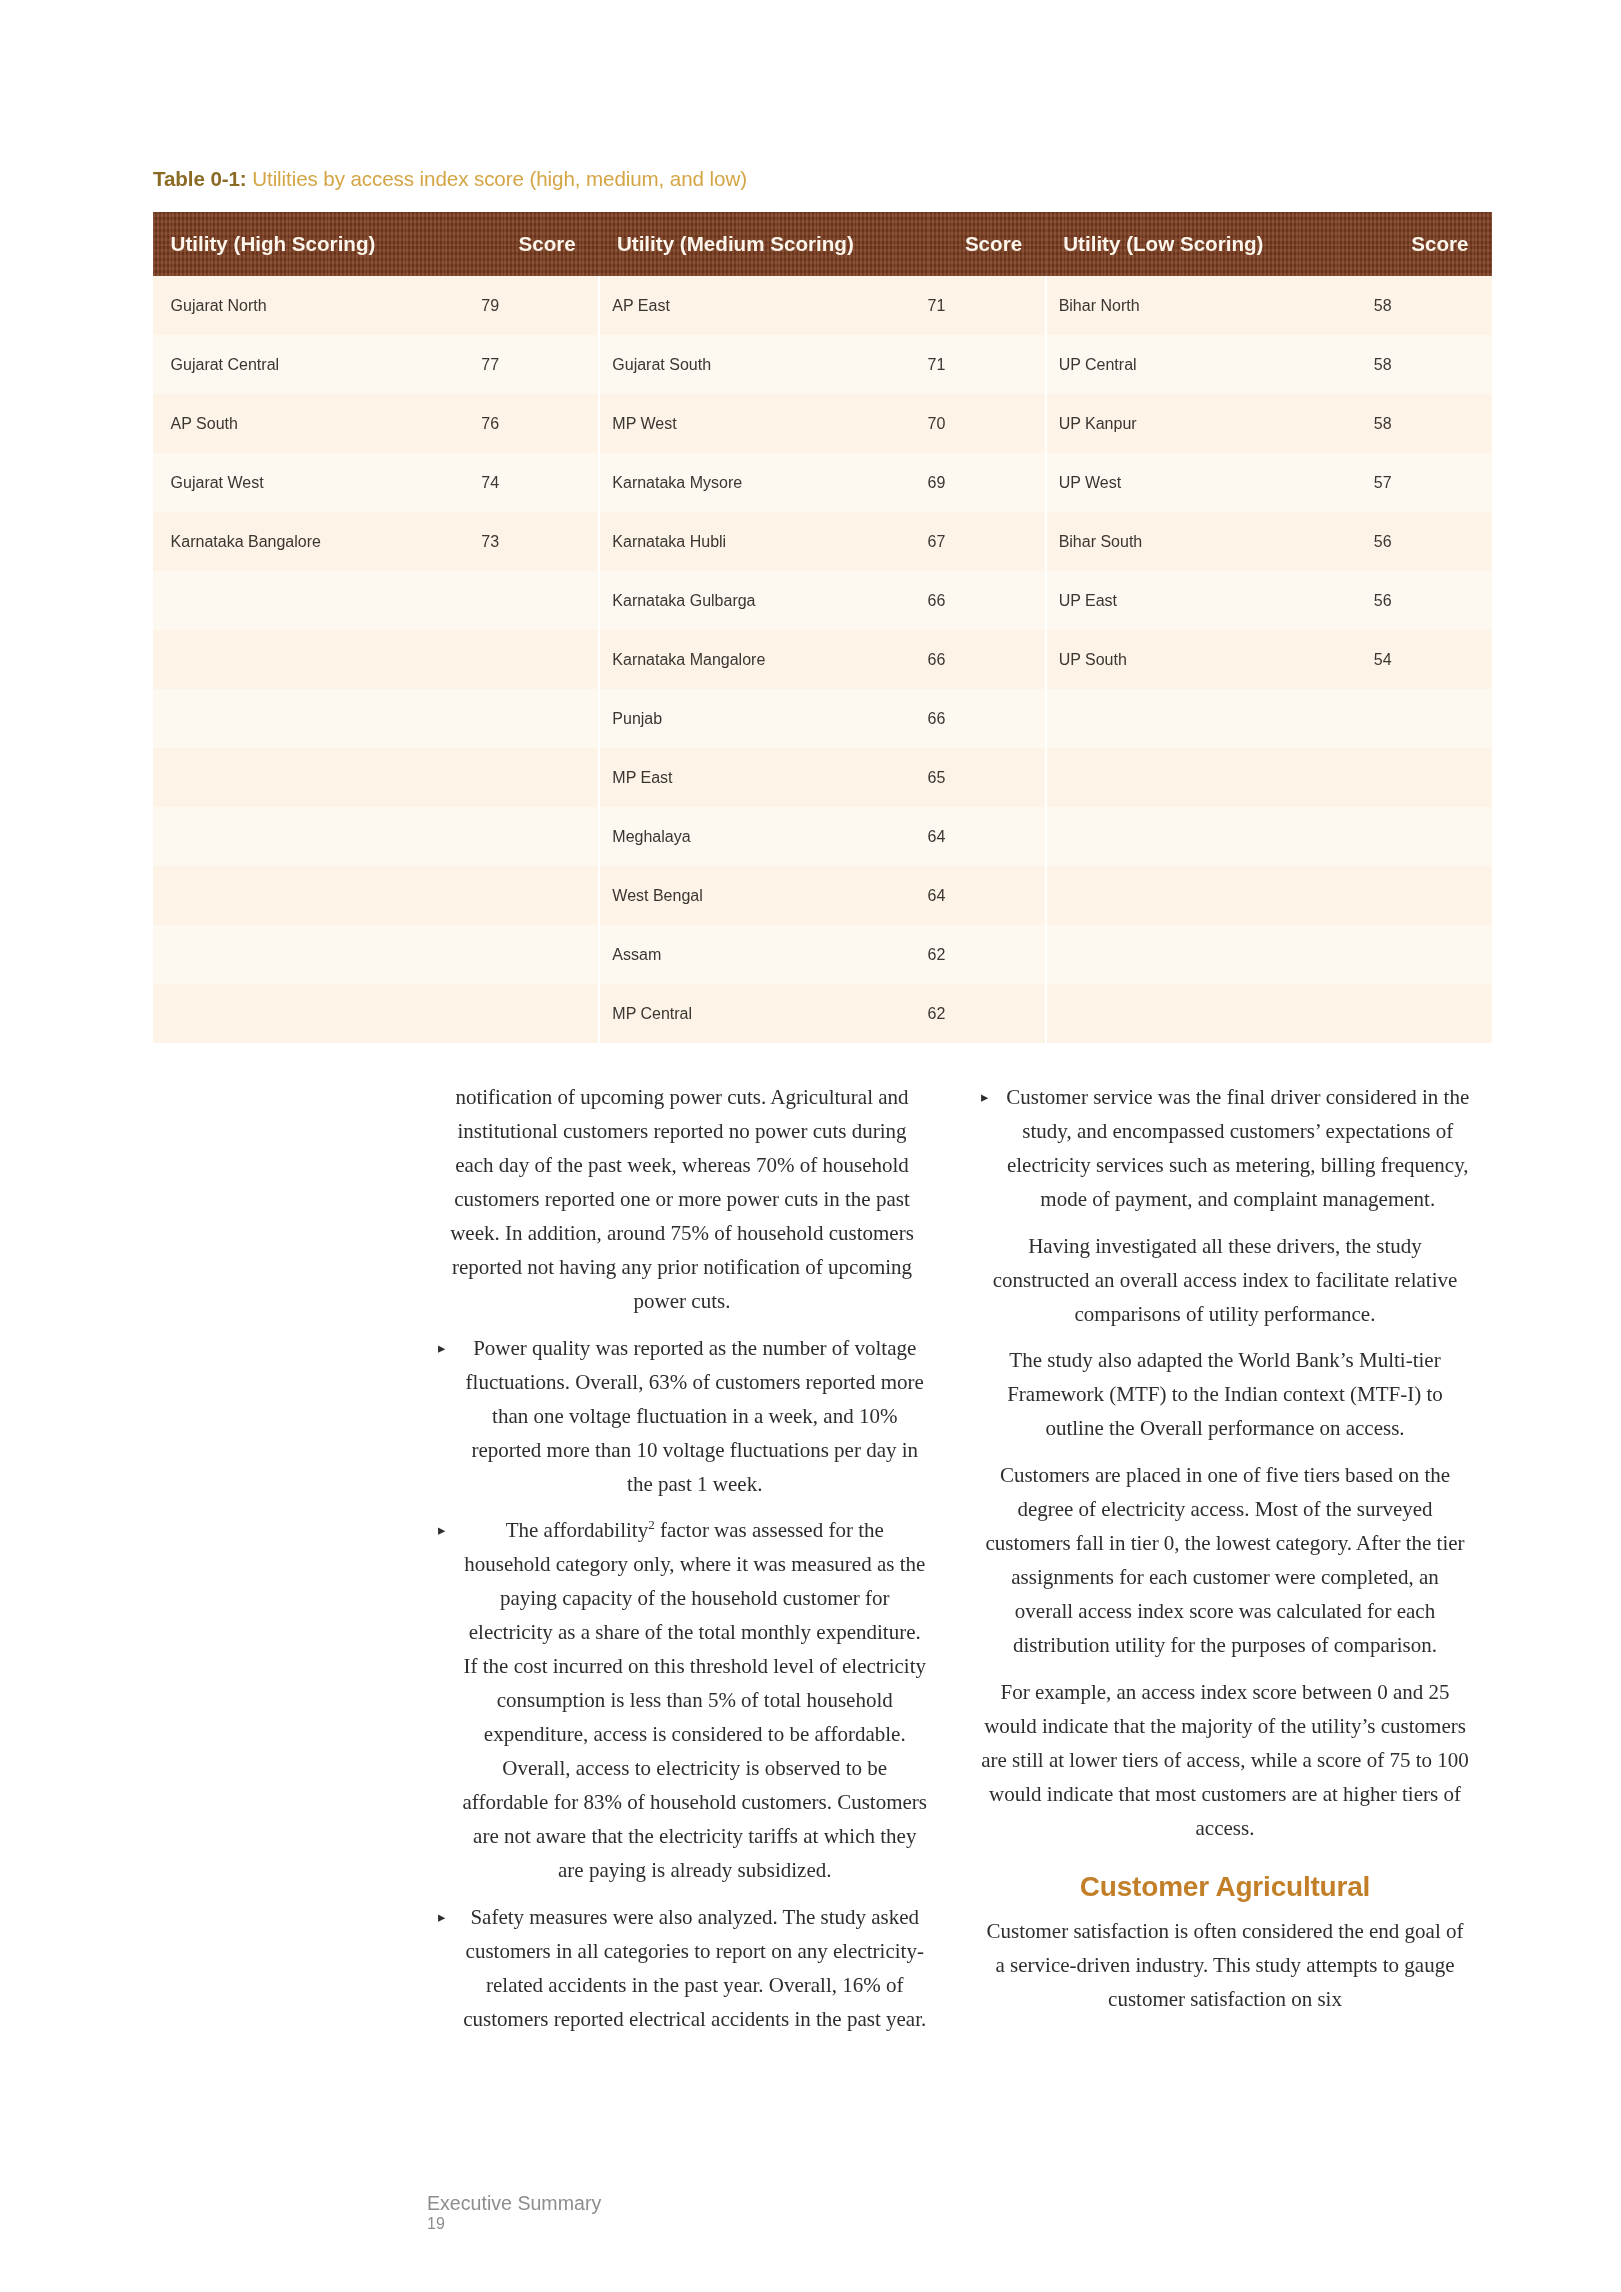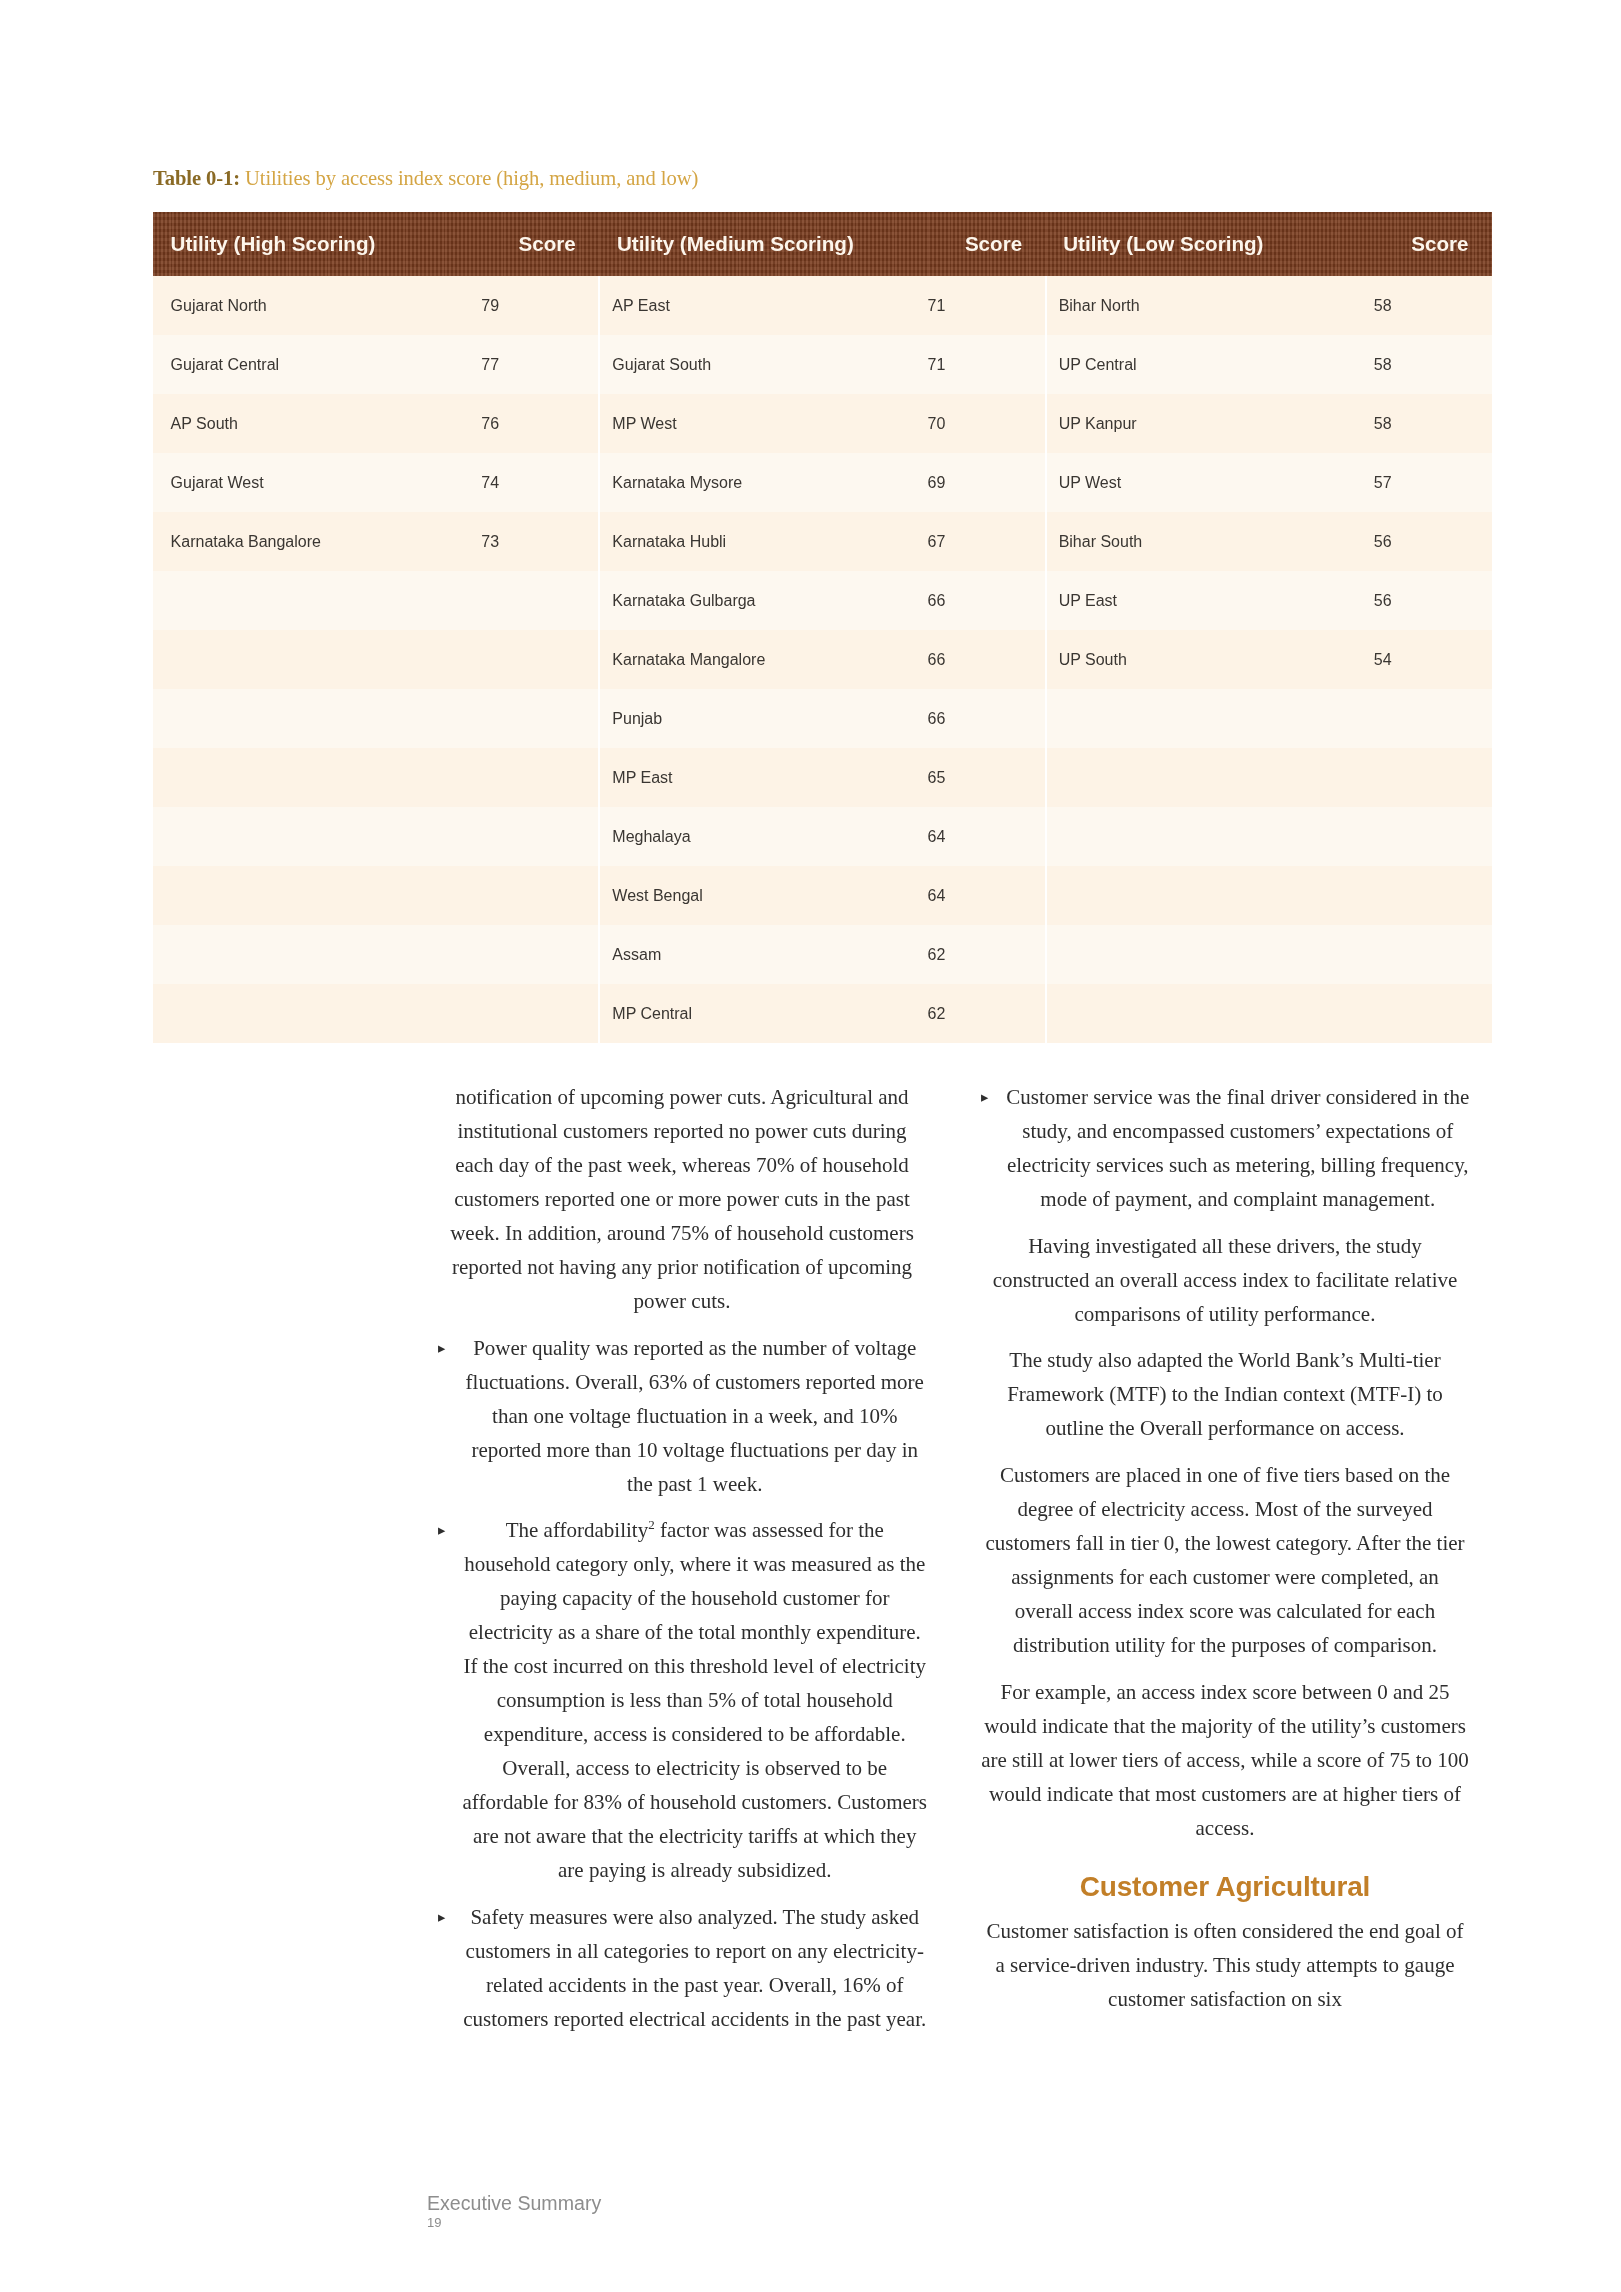--- a/index.html
+++ b/index.html
@@ -20,21 +20,21 @@
     position: absolute;
     inset: 0;
     background: #ffffff;
   }
 
   
   .table-caption {
     position: absolute;
     left: 153px;
     top: 167px;
-    font-family: Liberation Serif, serif;
+    font-family: Liberation Sans, sans-serif;
     font-size: 20.6px;
     letter-spacing: -0.1px;
     white-space: nowrap;
   }
   .caption-label {
     font-weight: bold;
     color: #8a6a25;
   }
   .caption-text {
     font-weight: normal;
@@ -152,21 +152,21 @@
     top: 2192px;
     width: 1064px;
     display: flex;
     justify-content: space-between;
     align-items: baseline;
     font-family: "Liberation Sans", sans-serif;
     font-size: 19.6px;
     color: #8d8d8d;
     flex-direction: column;
   }
-  .footer .page-num { font-size: 13px; color: #8d8d8d; }
+  .footer .page-num { font-size: 16px; color: #8d8d8d; }
 </style>
 </head>
 <body>
 
 <div class="page">
 
   <div class="table-caption">
     <span class="caption-label">Table 0-1:</span>
     <span class="caption-text">Utilities by access index score (high, medium, and low)</span>
   </div>

